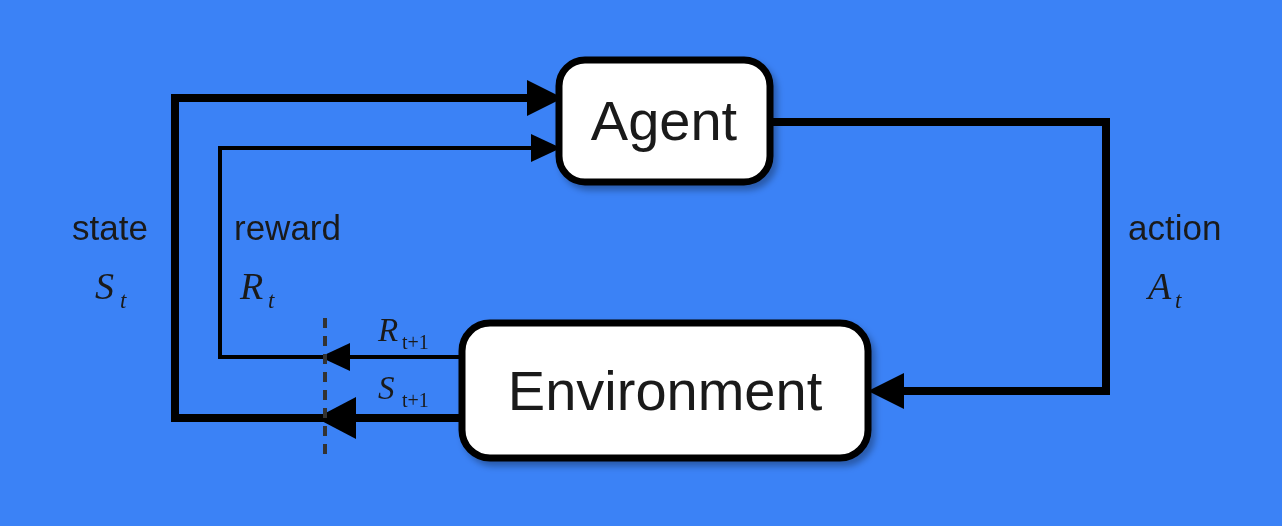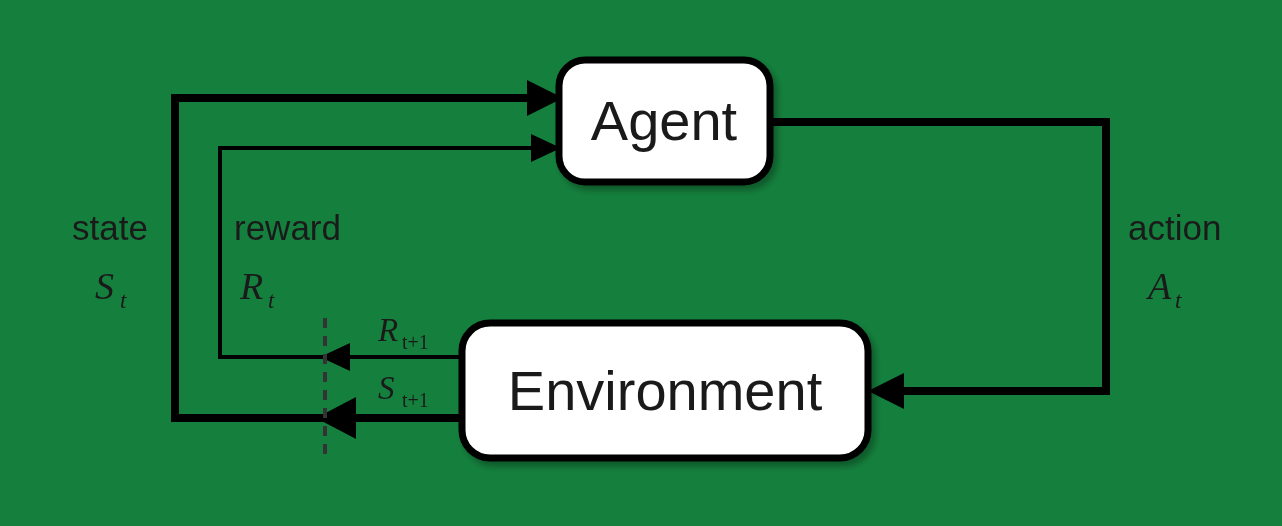--- a/index.html
+++ b/index.html
@@ -7,21 +7,21 @@
     padding: 0;
     background: #ffffff;
   }
   body {
     font-family: "Liberation Sans", sans-serif;
   }
   #canvas {
     position: relative;
     width: 1282px;
     height: 526px;
-    background: #15803d;
+    background: #3b82f6;
     overflow: hidden;
   }
   #diagram-svg {
     position: absolute;
     left: 0;
     top: 0;
     width: 1282px;
     height: 526px;
     display: block;
   }

